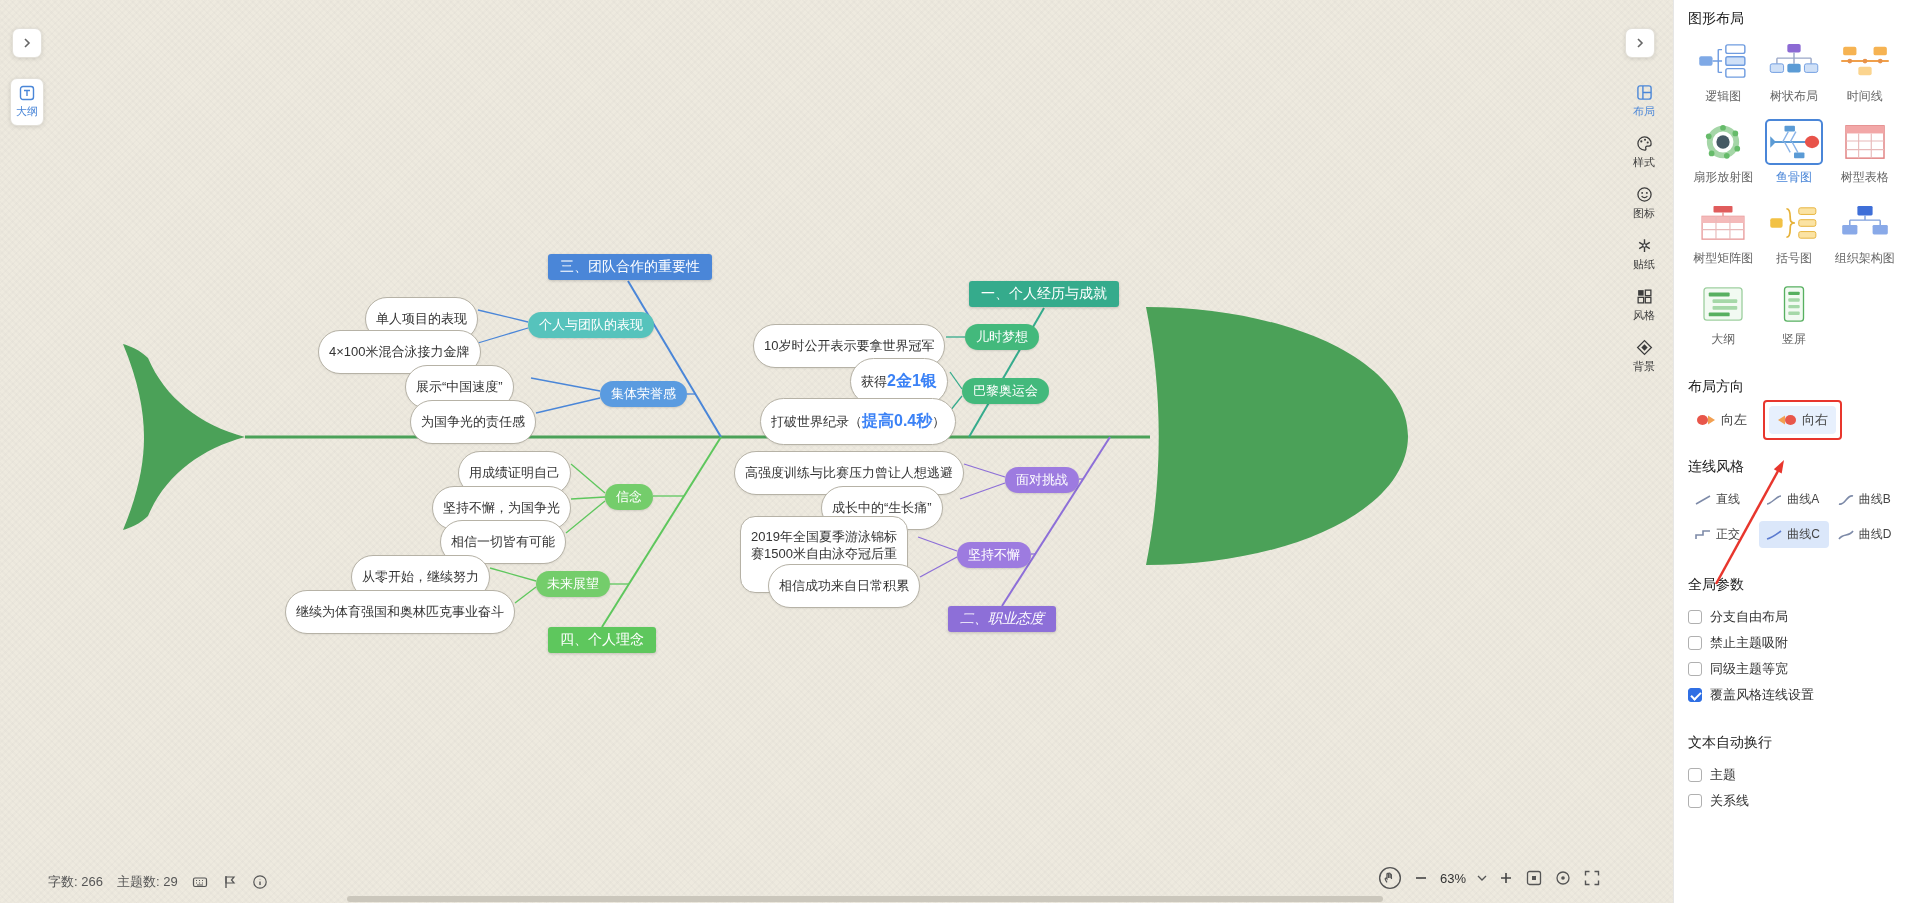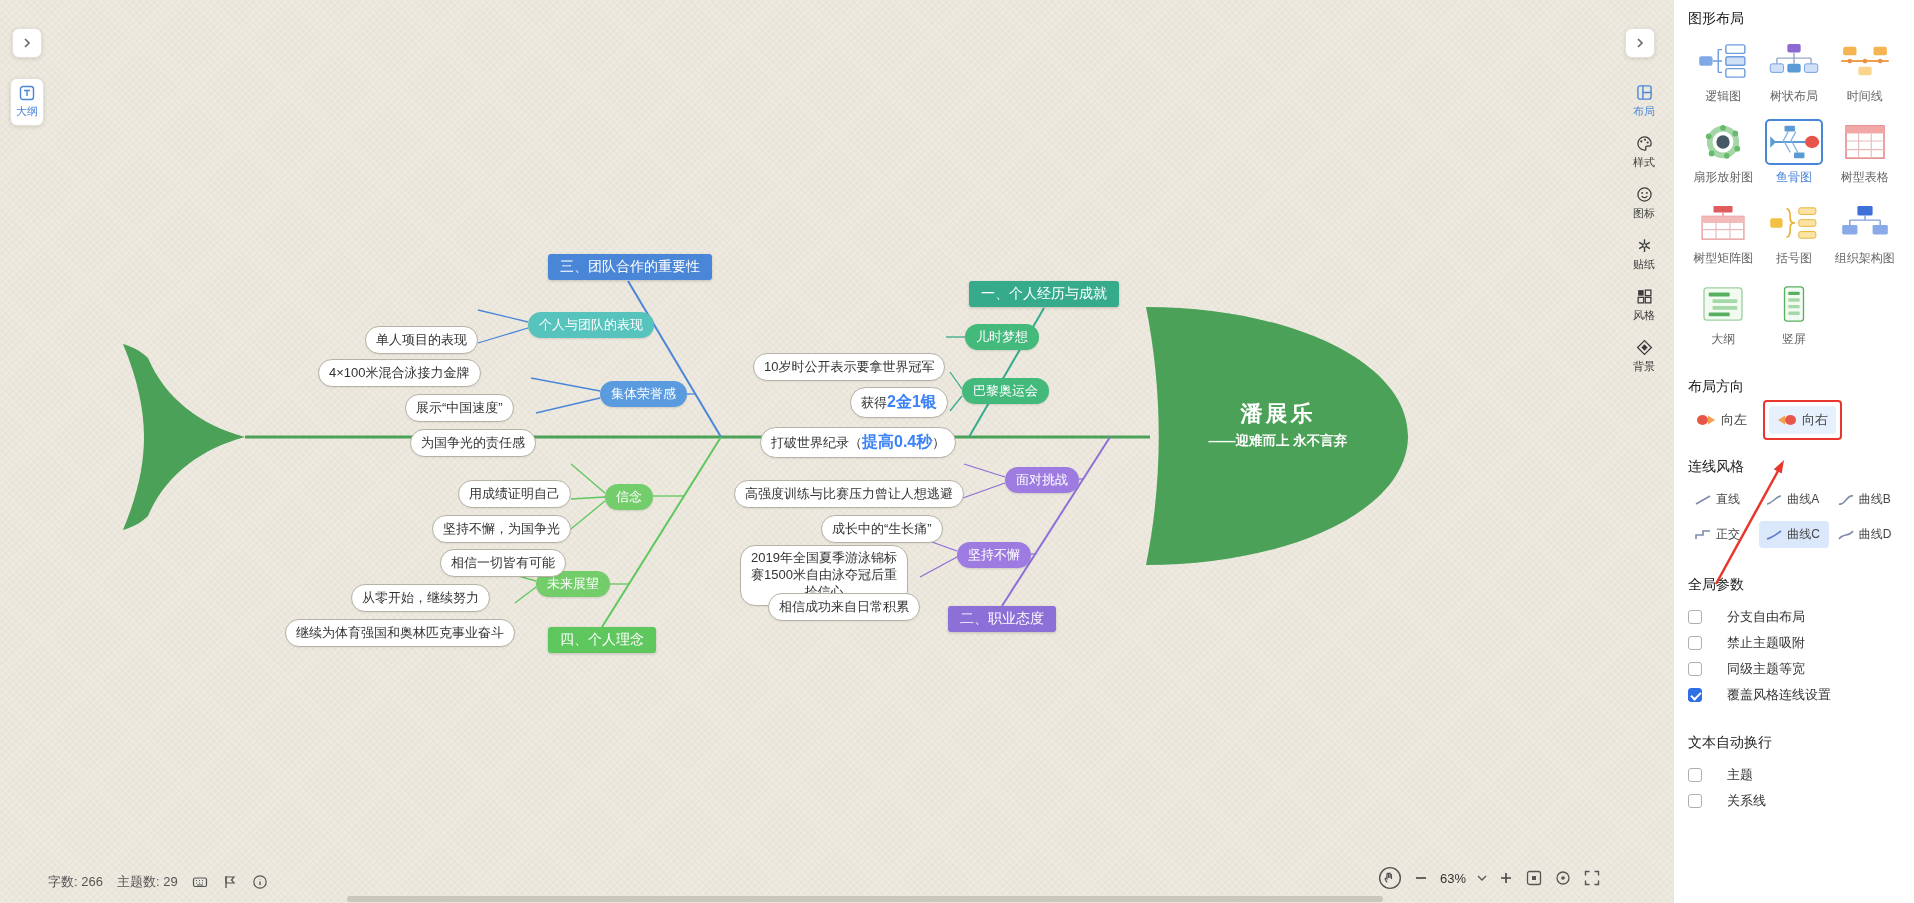--- a/index.html
+++ b/index.html
@@ -12,32 +12,32 @@
     position:absolute; left:0; top:0; width:1673px; height:903px;
     background:
       repeating-linear-gradient(45deg, rgba(0,0,0,.014) 0 2px, transparent 2px 5px),
       repeating-linear-gradient(-45deg, rgba(0,0,0,.014) 0 2px, transparent 2px 5px),
       #eeeadf;
     overflow:hidden;
   }
   .diagram-svg { position:absolute; left:0; top:0; }
 
   .node { position:absolute; white-space:nowrap; }
-  .leaf { background:#fff; border:1px solid #b6b2a6; border-radius:999px; padding:4px 10px;
-          font-size:13px; color:#333; box-shadow:0 1px 2px rgba(0,0,0,.06); cursor:pointer;margin-top:29px; }
+  .leaf { background:#fff; border:1px solid #b6b2a6; border-radius:999px; padding:12px 10px;
+          font-size:13px; color:#333; box-shadow:0 1px 2px rgba(0,0,0,.06); cursor:pointer; }
   .leaf.multiline { white-space:normal; width:168px; text-align:center; border-radius:15px; line-height:1.3; }
   .sub  { border-radius:999px; padding:4px 11px; font-size:13px; color:#fff;
           box-shadow:0 1px 2px rgba(0,0,0,.12); cursor:pointer; }
   .bhead{ padding:4px 12px; font-size:14px; color:#fff; border-radius:3px;
           box-shadow:0 1px 3px rgba(0,0,0,.18); cursor:pointer; }
   .hl   { color:#3b82f6; font-weight:700; font-size:16px; }
   .c-b0 { background:#4a86d8; } .c-teal{ background:#56c3bc; } .c-blue{ background:#5a9be0; }
   .c-b1 { background:#35ab8c; } .c-green{ background:#43b97c; }
   .c-b2 { background:#5ec75d; } .c-lgreen{ background:#74cd6b; }
-  .c-b3 { background:#8d6fd8; } .c-purple{ background:#9d7be0; }
+  .c-b3 { background:#8d6fd8;font-style:italic; } .c-purple{ background:#9d7be0; }
 
   .fish-head-text { position:absolute; left:1150px; top:399px; width:256px; text-align:center; color:#fff; cursor:pointer; }
   .fh-title { font-size:22px; font-weight:700; letter-spacing:3px; }
   .fh-sub   { font-size:13.5px; font-weight:700; margin-top:3px; }
 
   .float-btn { position:absolute; width:30px; height:30px; background:#fff; border:1px solid #e3e0d8;
     border-radius:7px; box-shadow:0 1px 4px rgba(0,0,0,.12); display:flex; align-items:center;
     justify-content:center; cursor:pointer; }
   .outline-btn { position:absolute; left:10px; top:78px; width:34px; height:48px; background:#fff;
     border:1px solid #e3e0d8; border-radius:7px; box-shadow:0 1px 4px rgba(0,0,0,.12);
@@ -83,21 +83,21 @@
   .direction-btn svg { width:20px; height:14px; display:block; }
   .direction-btn.selected { background:#e7f0fd; }
   .direction-btn.annotated::after { content:""; position:absolute; inset:-6px; border:2px solid #e8362d; border-radius:4px; }
 
   .ls-grid { display:grid; grid-template-columns:repeat(3,1fr); row-gap:8px; column-gap:2px; }
   .ls-btn { display:flex; align-items:center; gap:4px; padding:5px 6px; border-radius:4px;
     font-size:12px; color:#444; cursor:pointer; justify-content:flex-start; }
   .ls-btn svg { width:18px; height:12px; display:block; }
   .ls-btn.selected { background:#dbe7fa; }
 
-  .check-row { display:flex; align-items:center; gap:25px; height:26px; cursor:pointer; }
+  .check-row { display:flex; align-items:center; gap:8px; height:26px; cursor:pointer; }
   .checkbox { position:relative; width:14px; height:14px; border:1px solid #b0b0b0; border-radius:3px; background:#fff; flex:0 0 auto; }
   .checkbox.checked { background:#2f6fe4; border-color:#2f6fe4; }
   .checkbox.checked::after { content:""; position:absolute; left:4px; top:1px; width:4px; height:8px;
     border:solid #fff; border-width:0 2px 2px 0; transform:rotate(45deg); }
   .check-label { font-size:13px; color:#333; }
 
   .annotation-overlay { position:absolute; left:0; top:0; pointer-events:none; z-index:50; }
 </style>
 </head>
 <body>
@@ -145,24 +145,20 @@
       <g stroke="#8d6fd8" stroke-width="1.3" fill="none">
         <path d="M964 464 L1005 477"></path>
           <path d="M960 499 L1005 483"></path>
         <path d="M918 537 L957 551"></path>
           <path d="M920 577 L957 557"></path>
         <path d="M1079 479 L1083 479"></path>
           <path d="M1031 554 L1035 554"></path>
       </g>
     </svg>
 
-    <div class="fish-head-text">
-      <div class="fh-title">潘展乐</div>
-      <div class="fh-sub">——迎难而上 永不言弃</div>
-    </div>
 
     <div class="node bhead c-b0" style="left:548px;top:254px">三、团队合作的重要性</div>
     <div class="node bhead c-b1" style="left:969px;top:281px">一、个人经历与成就</div>
     <div class="node bhead c-b2" style="left:548px;top:627px">四、个人理念</div>
     <div class="node bhead c-b3" style="left:948px;top:606px">二、职业态度</div>
 
     <div class="node sub c-teal" style="left:528px;top:312px">个人与团队的表现</div>
     <div class="node sub c-blue" style="left:600px;top:381px">集体荣誉感</div>
     <div class="node sub c-green" style="left:965px;top:324px">儿时梦想</div>
     <div class="node sub c-green" style="left:962px;top:378px">巴黎奥运会</div>

